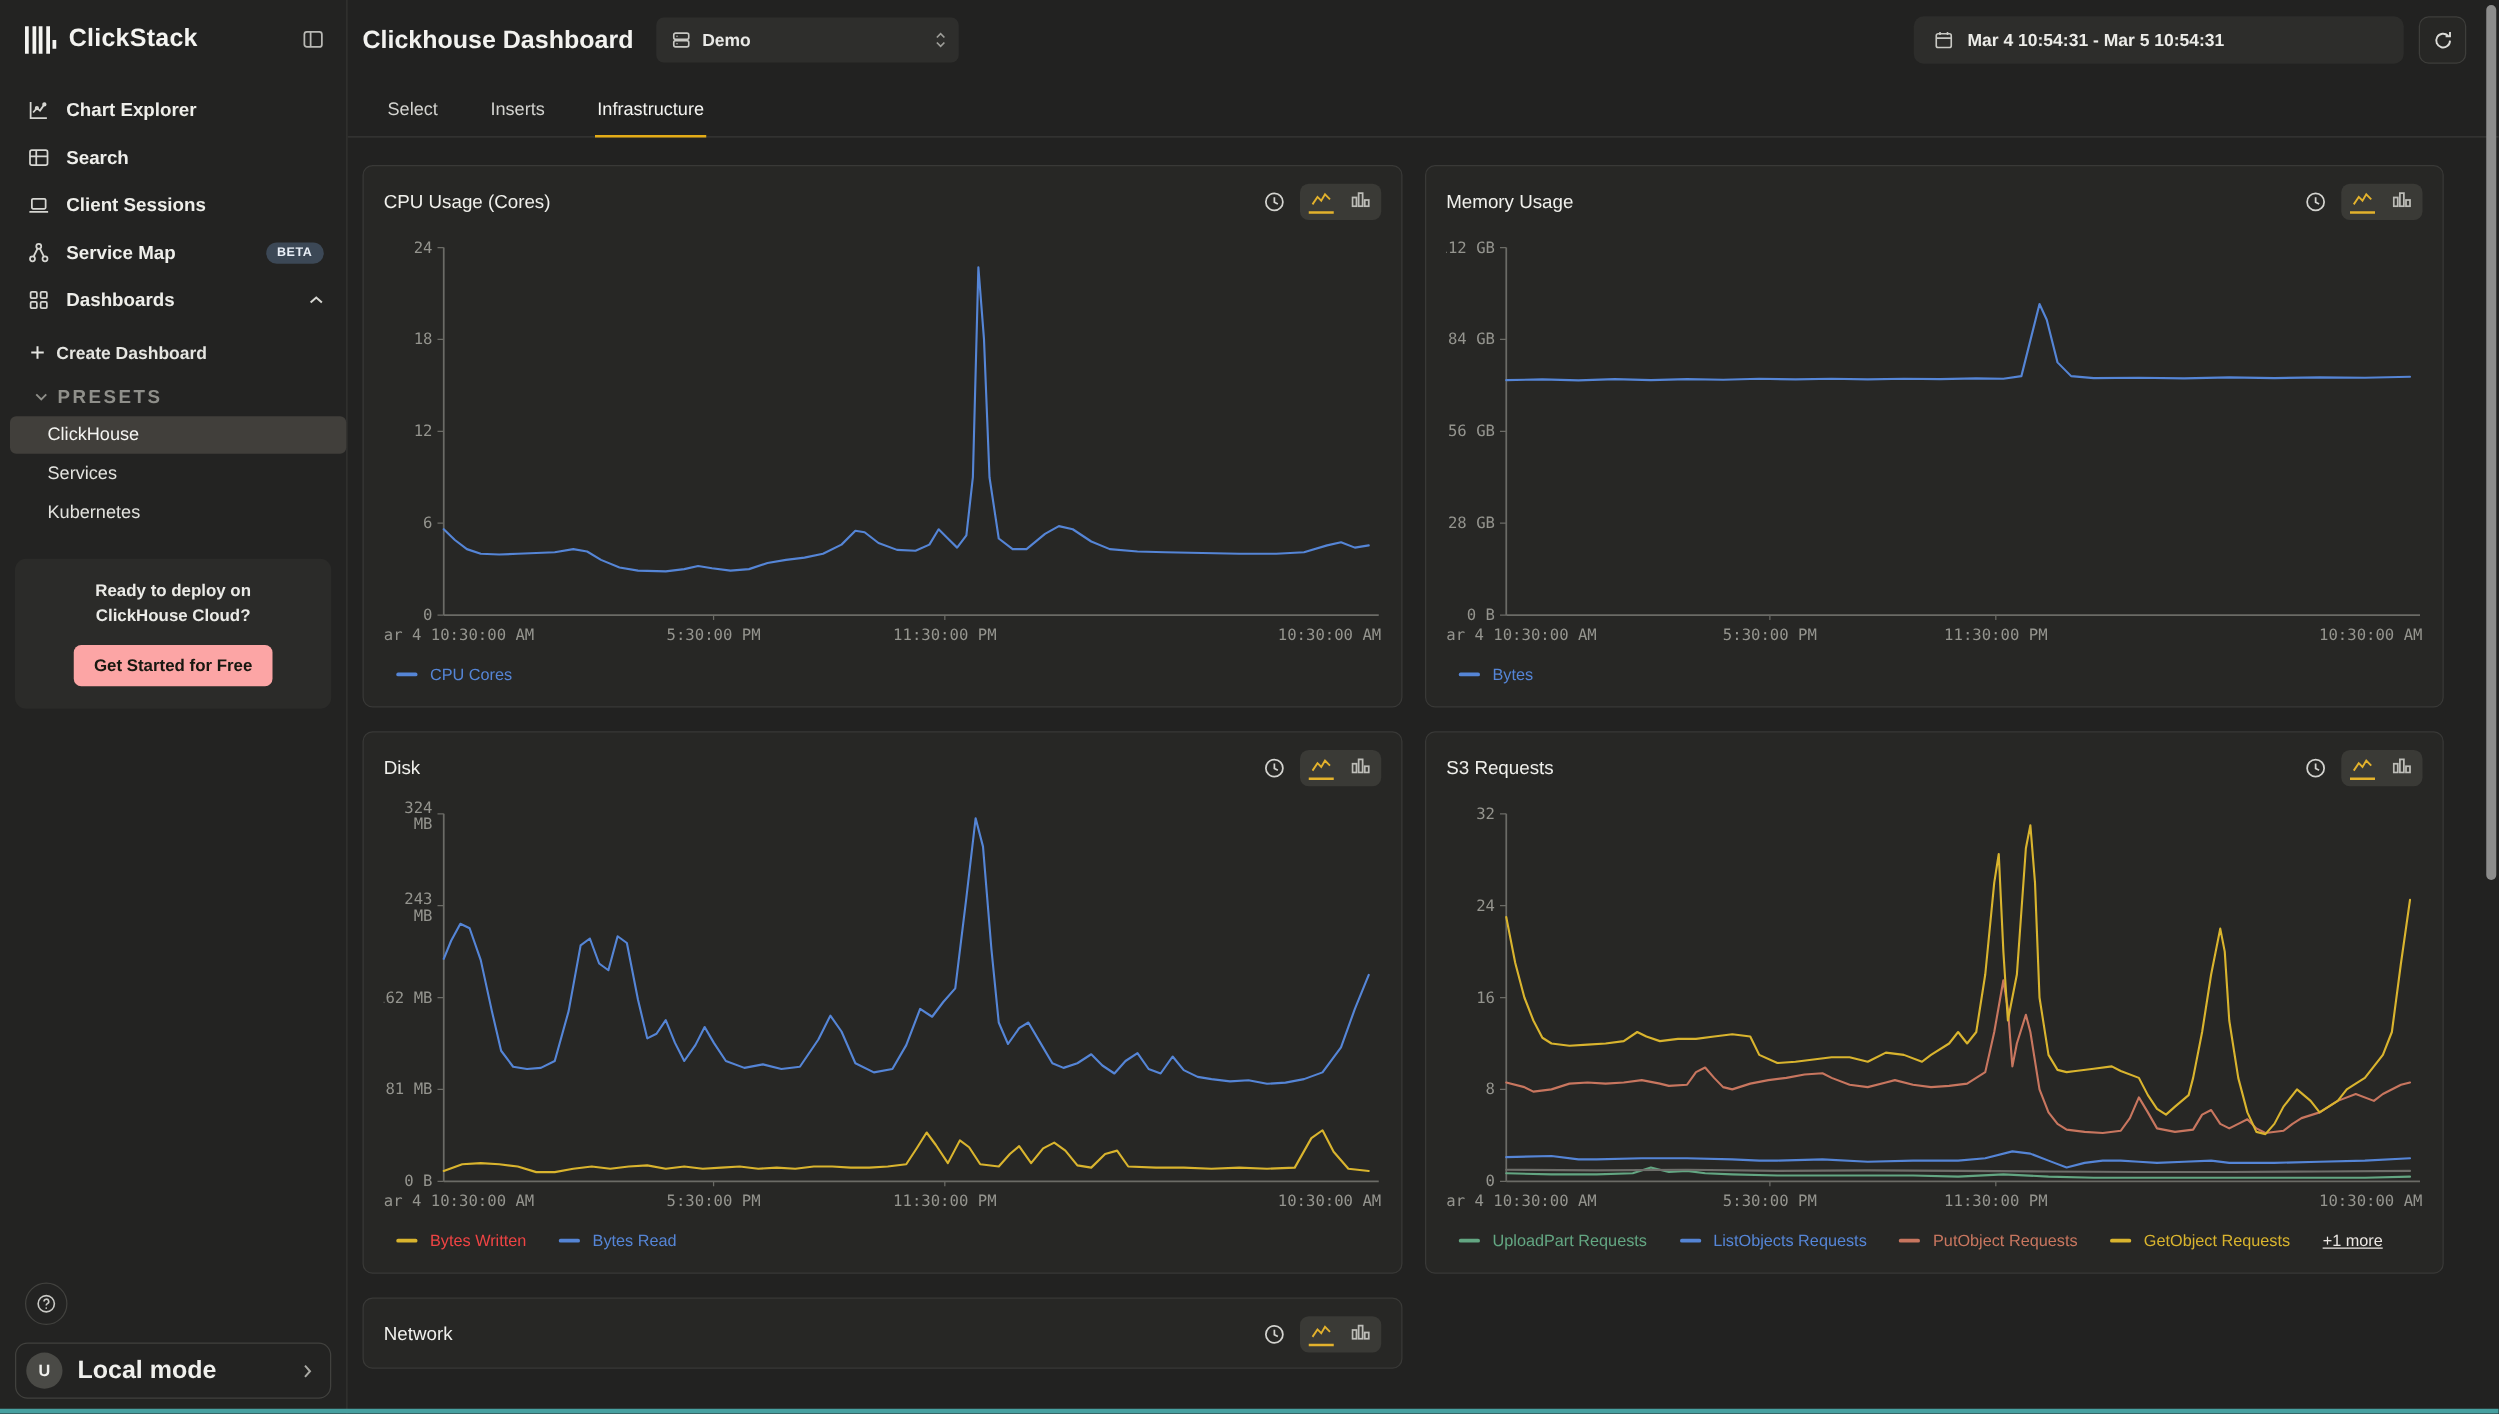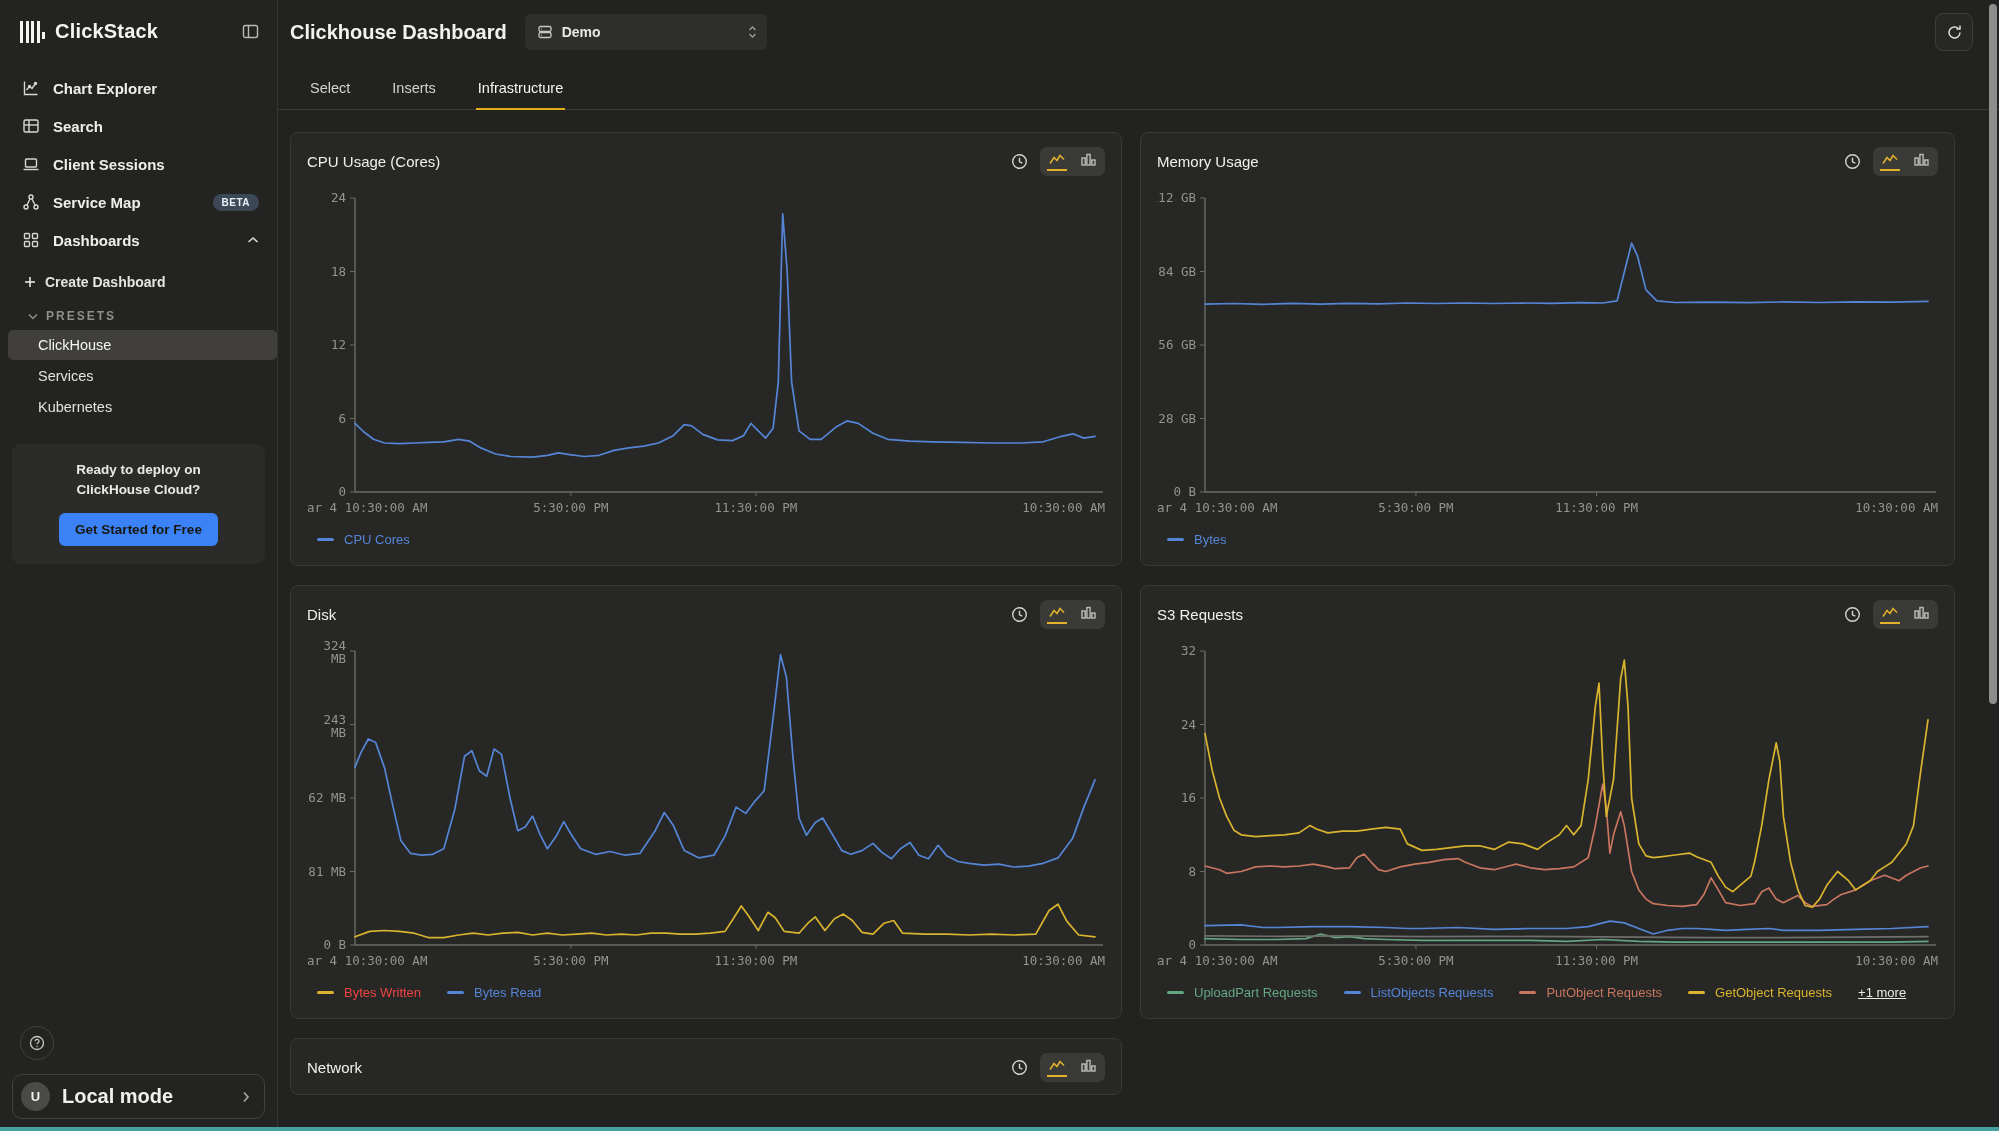--- a/index.html
+++ b/index.html
@@ -23,26 +23,26 @@
   .brand-logo i.dot { height:7px; margin-bottom:4px; }
   .brand-title { font-size:20px; font-weight:700; color:#f4f4f1; letter-spacing:.2px; }
   .collapse-btn { margin-left:auto; background:none; border:none; cursor:pointer; color:#b9b9b5; display:flex; }
   .nav { margin-top:10px; }
   .nav-item { display:flex; align-items:center; gap:13px; padding:10px 18px 10px 22px; font-size:15px; font-weight:600; color:#eeeeea; cursor:pointer; }
   .nav-item svg { flex:none; color:#d6d6d2; }
   .beta-badge { margin-left:auto; background:#3c4856; color:#e9eff7; font-size:10px; font-weight:700; letter-spacing:.5px; padding:3px 9px; border-radius:9px; }
   .chev-right { margin-left:auto; color:#b9b9b5; }
   .sub-nav { margin-top:6px; }
   .create-dash { display:flex; align-items:center; gap:9px; padding:9px 18px 9px 24px; font-size:14px; font-weight:600; color:#e5e5e1; cursor:pointer; }
-  .presets-head { display:flex; align-items:center; gap:8px; padding:10px 18px 6px 28px; font-size:12px; font-weight:700; letter-spacing:2px; color:#8f8f8a; cursor:pointer; }
+  .presets-head { display:flex; align-items:center; gap:8px; padding:10px 18px 6px 28px; font-size:15px; font-weight:700; letter-spacing:2px; color:#8f8f8a; cursor:pointer; }
   .preset-item { padding:7px 18px 7px 30px; font-size:14.5px; font-weight:500; color:#e2e2de; cursor:pointer; border-radius:5px; margin:1px 0 1px 8px; }
   .preset-item.active { background:#413f3b; color:#f4f4f1; }
   .promo-card { margin:22px 12px 0 12px; background:#2b2b29; border-radius:9px; padding:16px 14px 18px; text-align:center; }
   .promo-text { font-size:13.5px; font-weight:700; color:#eaeae6; line-height:1.45; padding:0 18px; }
-  .promo-btn { margin-top:14px; background:#3b82f6; color:#181810; border:none; border-radius:6px; font-size:13.5px; font-weight:700; padding:9px 16px; cursor:pointer; font-family:inherit; }
+  .promo-btn { margin-top:14px; background:#fca5a5; color:#181810; border:none; border-radius:6px; font-size:13.5px; font-weight:700; padding:9px 16px; cursor:pointer; font-family:inherit; }
   .sb-footer { margin-top:auto; padding:0 12px 12px; }
   .help-btn { width:34px; height:34px; border-radius:50%; border:1px solid #41413e; background:none; color:#c9c9c5; margin:0 0 14px 8px; cursor:pointer; display:flex; align-items:center; justify-content:center; }
   .local-mode { display:flex; align-items:center; gap:12px; border:1px solid #41413e; border-radius:10px; padding:7px 14px 7px 8px; cursor:pointer; }
   .avatar { width:29px; height:29px; border-radius:50%; background:#4a4a46; color:#f0f0ed; font-size:13px; font-weight:700; display:flex; align-items:center; justify-content:center; }
   .local-label { font-size:20px; font-weight:700; color:#f0f0ed; }
   .local-chev { margin-left:auto; color:#a9a9a4; }
 
   
   .main { flex:1; display:flex; flex-direction:column; min-width:0; }
   .top-bar { display:flex; align-items:center; height:56px; padding:8px 26px 0 12px; }
@@ -205,20 +205,29 @@
             <circle cx="4.6" cy="5" r="0.6" fill="#c9c9c4" stroke="none"></circle>
             <circle cx="4.6" cy="11" r="0.6" fill="#c9c9c4" stroke="none"></circle>
           </svg>
         <span class="label">Demo</span>
         <svg class="sel-chev" width="9" height="14" viewBox="0 0 9 14" fill="none" stroke="currentColor" stroke-width="1.4">
             <polyline points="1.5,5 4.5,2 7.5,5"></polyline>
             <polyline points="1.5,9 4.5,12 7.5,9"></polyline>
           </svg>
       </div>
       <div class="top-right">
+        <div class="date-range">
+          <svg width="16" height="16" viewBox="0 0 16 16" fill="none" stroke="#c9c9c4" stroke-width="1.3">
+              <rect x="2" y="3" width="12" height="11" rx="1.5"></rect>
+              <line x1="2" y1="6.5" x2="14" y2="6.5"></line>
+              <line x1="5" y1="1.5" x2="5" y2="4"></line>
+              <line x1="11" y1="1.5" x2="11" y2="4"></line>
+            </svg>
+          <span class="label">Mar 4 10:54:31 - Mar 5 10:54:31</span>
+        </div>
         <button class="refresh-btn">
           <svg width="17" height="17" viewBox="0 0 17 17" fill="none" stroke="currentColor" stroke-width="1.5">
               <path d="M14 8.5a5.5 5.5 0 1 1-1.6-3.9"></path>
               <polyline points="14,1.5 14,5 10.5,5"></polyline>
             </svg>
         </button>
       </div>
     </div>
 
     <div class="tabs-row">

